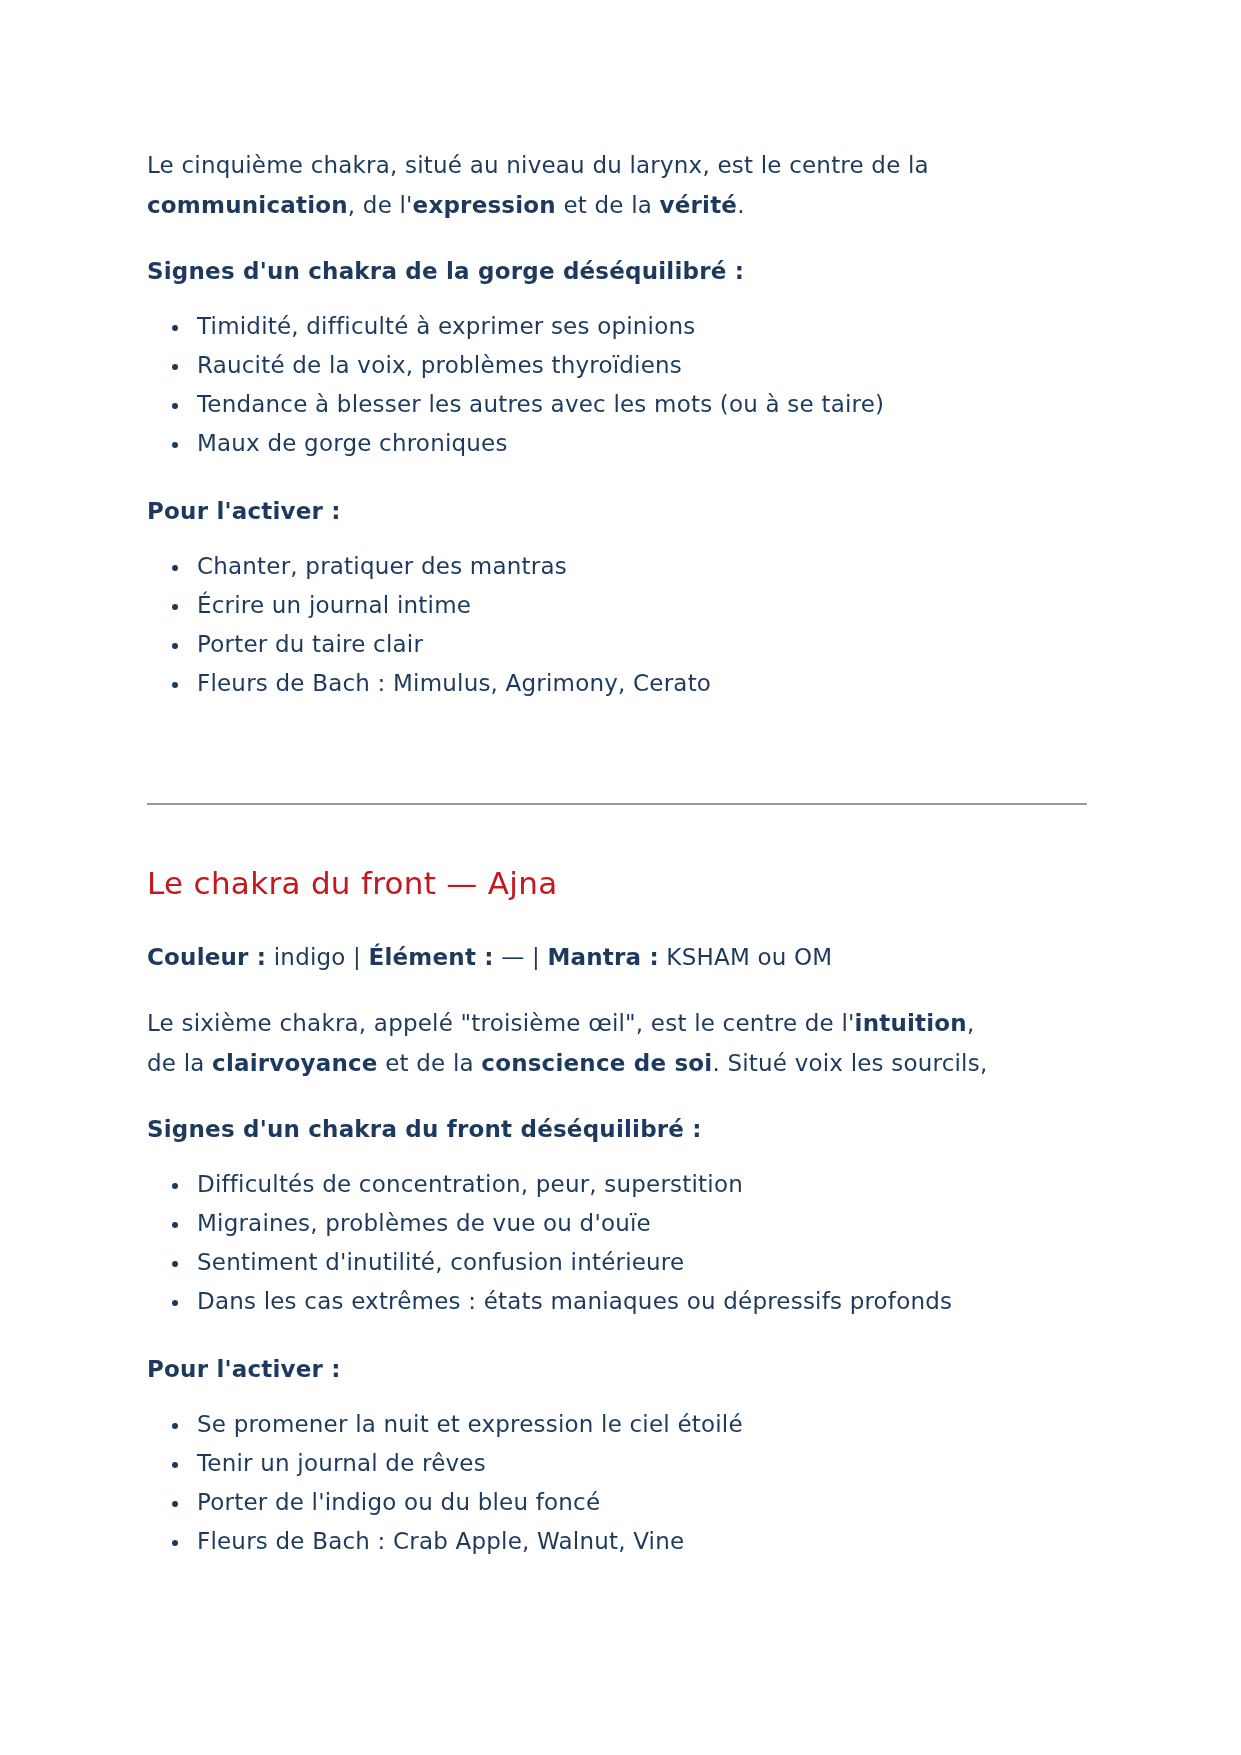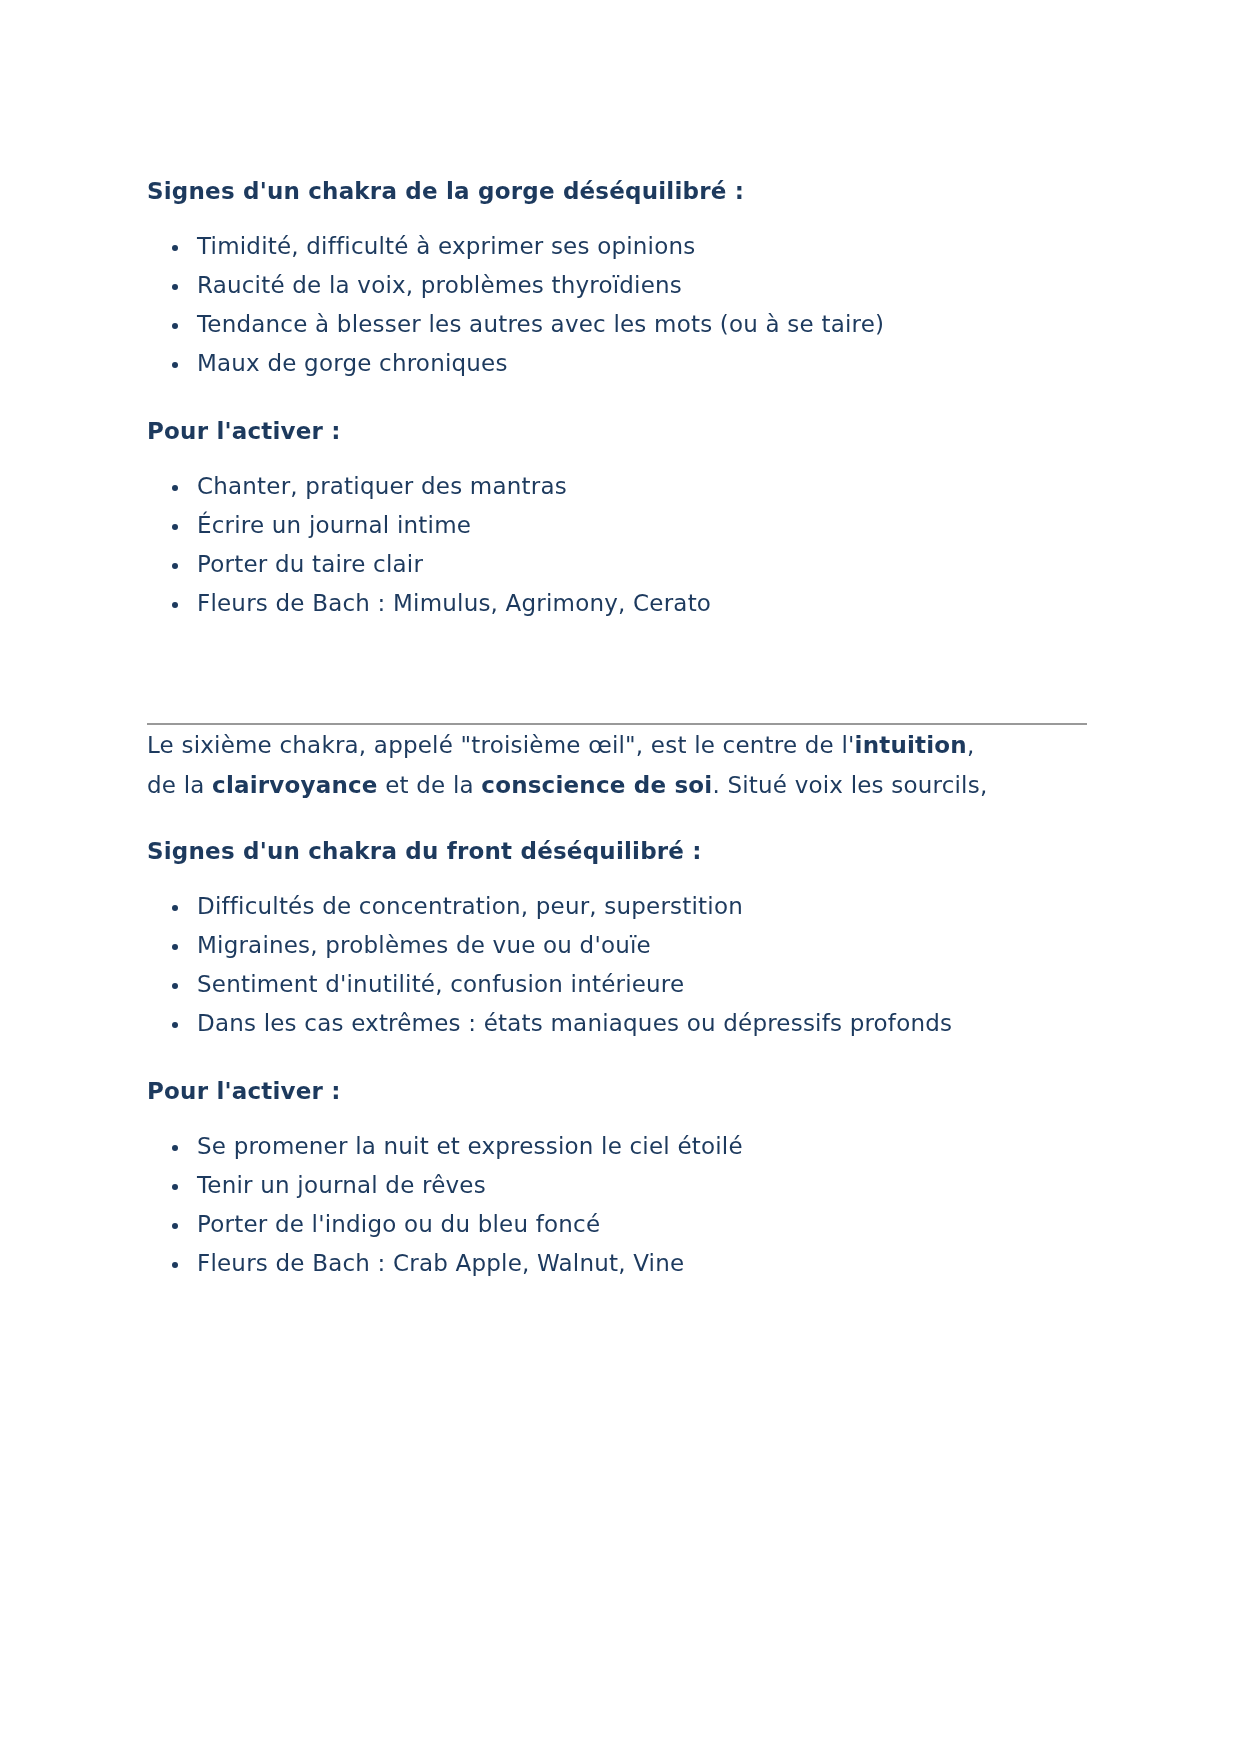--- a/index.html
+++ b/index.html
@@ -67,20 +67,21 @@
     line-height: 40px;
     letter-spacing: 0.2px;
     margin: 32px 0 26px 0;
   }
 </style>
 </head>
 <body>
 
 <div class="content">
 
+  <p class="body"><span>Le cinquième chakra, situé au niveau du larynx, est le centre de la</span><br><span class="b">communication</span><span>, de l'</span><span class="b">expression</span><span> et de la </span><span class="b">vérité</span><span>.</span></p>
 
   <h3 class="sub">Signes d'un chakra de la gorge déséquilibré :</h3>
 
   <ul class="bullets">
     <li>Timidité, difficulté à exprimer ses opinions</li>
     <li>Raucité de la voix, problèmes thyroïdiens</li>
     <li>Tendance à blesser les autres avec les mots (ou à se taire)</li>
     <li>Maux de gorge chroniques</li>
   </ul>
 
@@ -88,21 +89,23 @@
 
   <ul class="bullets">
     <li>Chanter, pratiquer des mantras</li>
     <li>Écrire un journal intime</li>
     <li>Porter du taire clair</li>
     <li>Fleurs de Bach : Mimulus, Agrimony, Cerato</li>
   </ul>
 
   <hr class="section-divider">
 
+  <h2 class="section-title">Le chakra du front — Ajna</h2>
 
+  <p class="meta"><span class="b">Couleur :</span><span> indigo | </span><span class="b">Élément :</span><span> — | </span><span class="b">Mantra :</span><span> KSHAM ou OM</span></p>
 
   <p class="body"><span>Le sixième chakra, appelé "troisième œil", est le centre de l'</span><span class="b">intuition</span><span>,</span><br><span>de la </span><span class="b">clairvoyance</span><span> et de la </span><span class="b">conscience de soi</span><span>. Situé voix les sourcils,</span><br></p>
 
   <h3 class="sub">Signes d'un chakra du front déséquilibré :</h3>
 
   <ul class="bullets">
     <li>Difficultés de concentration, peur, superstition</li>
     <li>Migraines, problèmes de vue ou d'ouïe</li>
     <li>Sentiment d'inutilité, confusion intérieure</li>
     <li>Dans les cas extrêmes : états maniaques ou dépressifs profonds</li>

